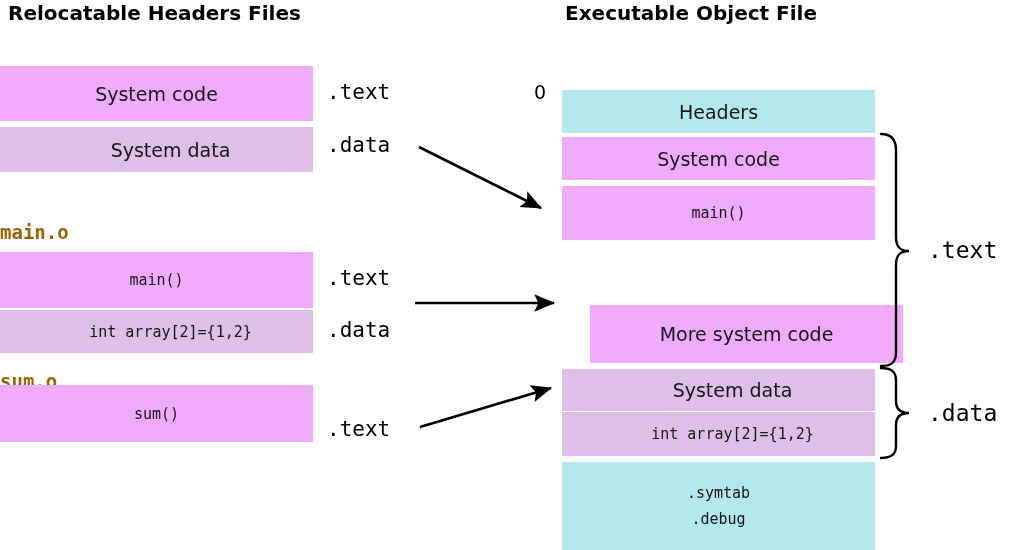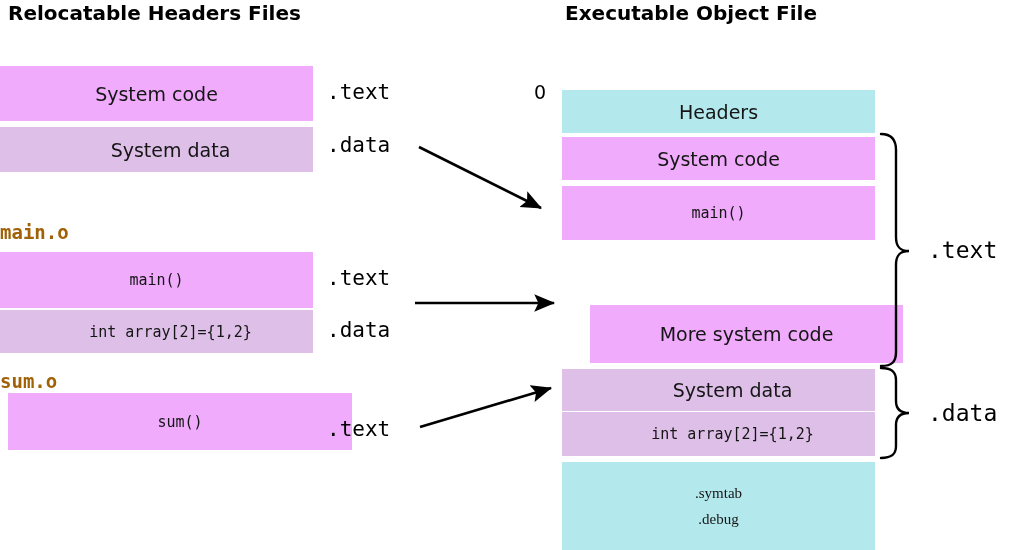--- a/index.html
+++ b/index.html
@@ -119,21 +119,21 @@
   <div class="seg sans c-data" style="left:0px; top:127px; width:313px; height:45px;">System data</div>
 
   <div class="objname" style="left:0px; top:221px;">main.o</div>
 
   <div class="seg mono c-code" style="left:0px; top:252px; width:313px; height:56px;">main()</div>
 
   <div class="seg mono c-data" style="left:0px; top:310px; width:313px; height:43px;">int array[2]={1,2}</div>
 
   <div class="objname" style="left:0px; top:370px;">sum.o</div>
 
-  <div class="seg mono c-code" style="left:0px; top:393px; width:344px; height:57px;margin-left:8px;">sum()</div>
+  <div class="seg mono c-code" style="left:0px; top:385px; width:313px; height:57px;">sum()</div>
 
   <div class="sectlabel" style="left:327px; top:80px;">.text</div>
 
   <div class="sectlabel" style="left:327px; top:133px;">.data</div>
 
   <div class="sectlabel" style="left:327px; top:266px;">.text</div>
 
   <div class="sectlabel" style="left:327px; top:318px;">.data</div>
 
   <div class="sectlabel" style="left:327px; top:417px;">.text</div>
@@ -146,21 +146,21 @@
 
   <div class="seg mono c-code" style="left:562px; top:186px; width:313px; height:54px;">main()</div>
 
 
   <div class="seg sans c-code" style="left:562px; top:305px; width:313px; height:58px;margin-left:28px;">More system code</div>
 
   <div class="seg sans c-data" style="left:562px; top:369px; width:313px; height:42px;">System data</div>
 
   <div class="seg mono c-data" style="left:562px; top:412px; width:313px; height:44px;">int array[2]={1,2}</div>
 
-  <div class="seg mono multiline c-hdr" style="left:562px; top:462px; width:313px; height:88px;font-family:Liberation Serif, serif;">
+  <div class="seg mono multiline c-hdr" style="left:562px; top:462px; width:313px; height:88px;">
     <span>.symtab</span>
     <span>.debug</span>
   </div>
 
   <div class="brace-label" style="left:928px; top:237px;">.text</div>
 
   <div class="brace-label" style="left:928px; top:400px;">.data</div>
 
   <svg class="overlay" viewBox="0 0 1009 550">
     <defs>

